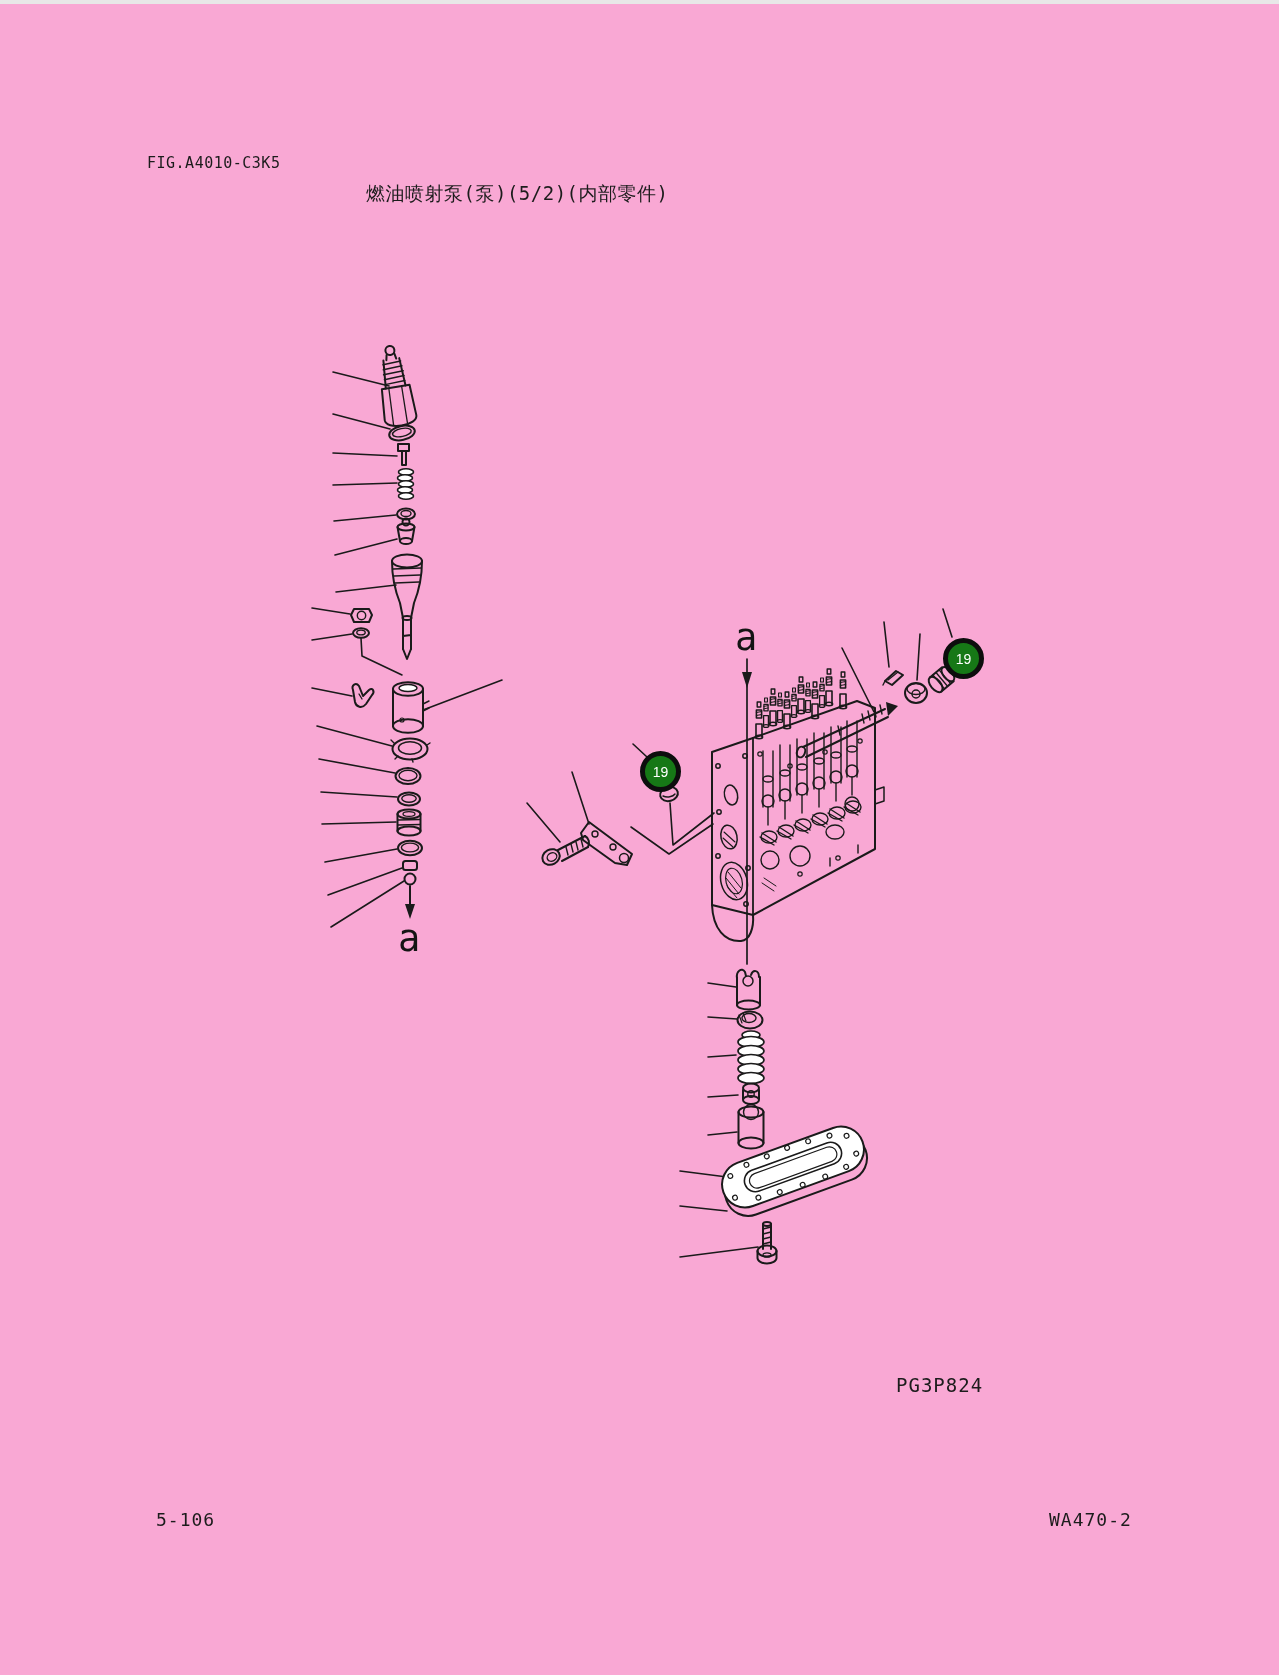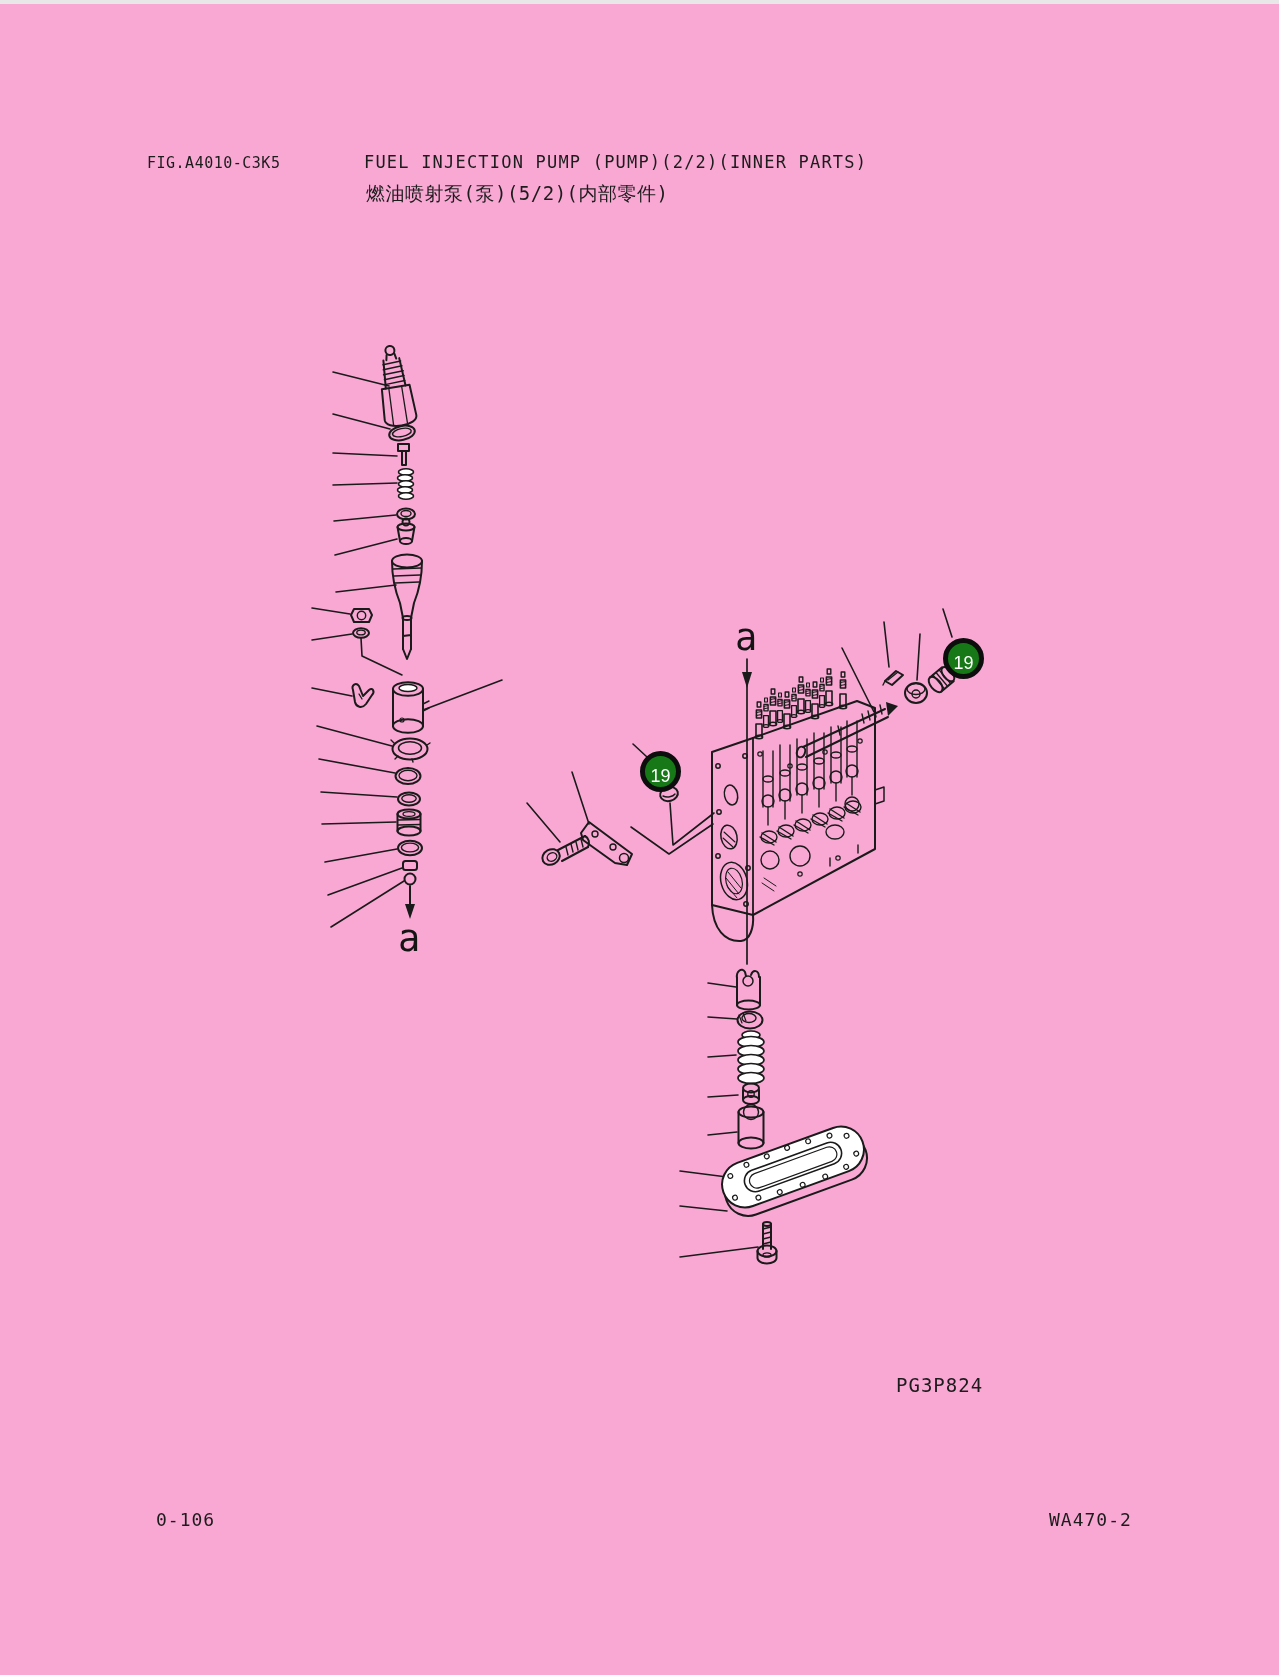--- a/index.html
+++ b/index.html
@@ -16,41 +16,40 @@
   .title-local{left:366px;top:177px;font-size:19px;letter-spacing:.5px;}
   .drawing-code{left:896px;top:1370px;font-size:19px;letter-spacing:1px;}
   .page-number{left:156px;top:1505px;font-size:18px;letter-spacing:1px;}
   .model-code{left:1049px;top:1505px;font-size:18px;letter-spacing:1px;}
   .diagram-svg{position:absolute;left:0;top:0;color:var(--line,#1a1a1a);}
   .badge{
     position:absolute;box-sizing:border-box;
     width:41px;height:41px;border-radius:50%;
     background:var(--badge-fill,#167816);
     border:5px solid var(--badge-border,#0d0d0d);
-    display:flex;align-items:flex-end;justify-content:center;
+    display:flex;align-items:center;justify-content:center;
     color:var(--badge-text,#ffffff);
     font-family:"Liberation Sans","DejaVu Sans",sans-serif;
-    font-size:18px;cursor:pointer;
+    font-size:14px;cursor:pointer;
   }
   .badge-left{left:640px;top:747px;}
   .badge-right{left:943px;top:634px;}
   .ref-letter{
     position:absolute;font-size:37px;line-height:1;
     font-family:"DejaVu Sans Mono",monospace;color:#141414;
   }
   .ref-a-left{left:398px;top:916px;}
   .ref-a-right{left:735px;top:615px;}
 </style>
 </head>
 <body>
 
 <div class="page">
 
   <div class="abs fig-label">FIG.A4010-C3K5</div>
-  <div class="abs title-en">FUEL INJECTION PUMP (PUMP)(2/2)(INNER PARTS)</div>
   <div class="abs title-local">燃油喷射泵(泵)(5/2)(内部零件)</div>
 
   <svg class="diagram-svg" width="1279" height="1675" viewBox="0 0 1279 1675" fill="none" stroke="currentColor" stroke-width="2" stroke-linecap="round" stroke-linejoin="round">
 
     <defs>
       <g id="stud">
         <path d="M-3,0 L-3,-13 M3,0 L3,-13 M-3,-13 L3,-13"></path>
         <ellipse cx="0" cy="0" rx="3.6" ry="1.7"></ellipse>
         <path d="M-2.6,-19 L-2.6,-27 L2.6,-27 L2.6,-19 Z"></path>
         <path d="M-2.6,-21.5 L2.6,-22.5 M-2.6,-24.5 L2.6,-25.5" stroke-width="1.2"></path>
@@ -416,15 +415,15 @@
     <span>19</span>
   </div>
   <div class="badge badge-right">
     <span>19</span>
   </div>
 
   <div class="ref-letter ref-a-left">a</div>
   <div class="ref-letter ref-a-right">a</div>
 
   <div class="abs drawing-code">PG3P824</div>
-  <div class="abs page-number">0-106</div>
+  <div class="abs page-number">5-106</div>
   <div class="abs model-code">WA470-2</div>
 </div>
 
 </body></html>

